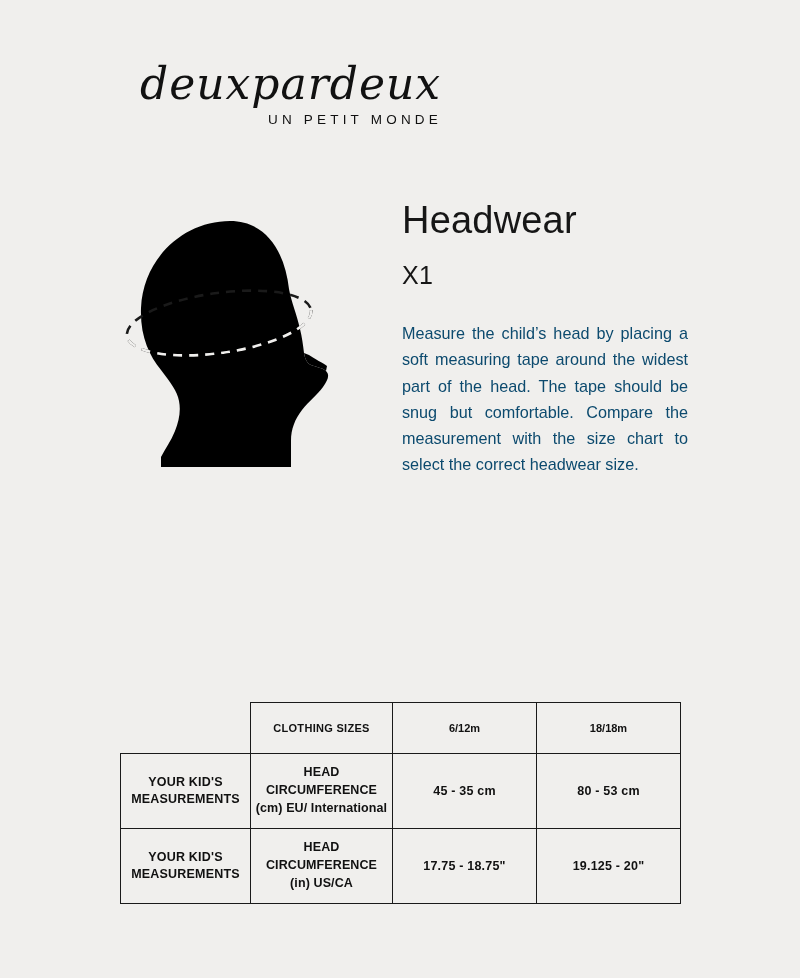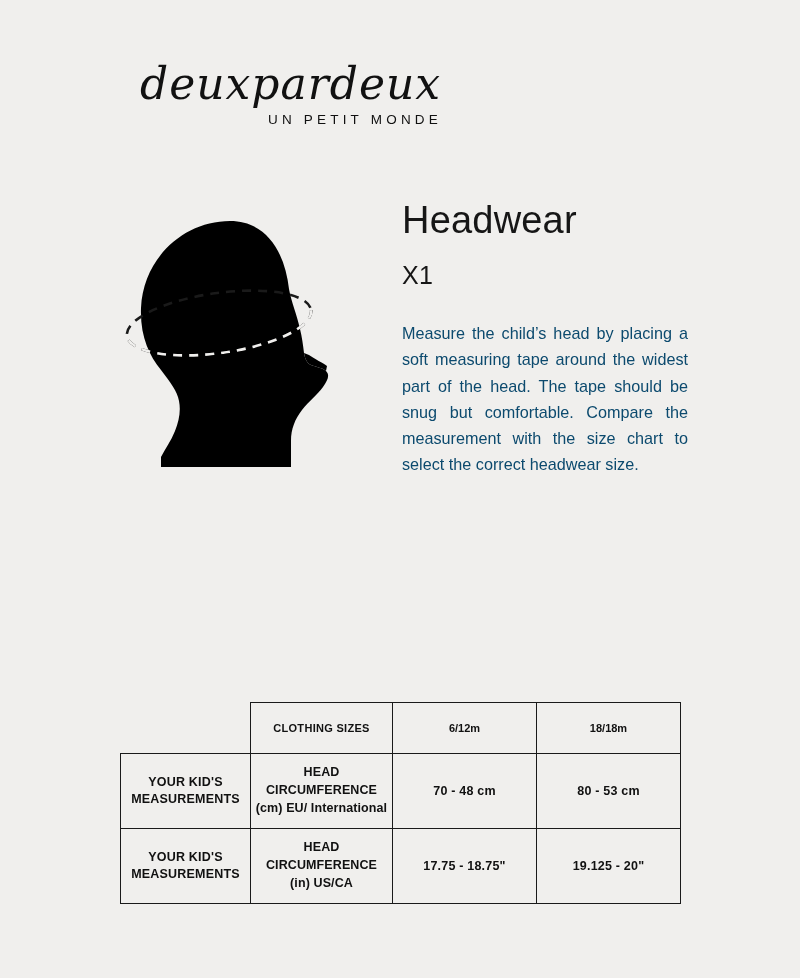--- a/index.html
+++ b/index.html
@@ -206,21 +206,21 @@
 
       <tr class="body-row">
         <td class="cell-measure">
           <span>YOUR KID'S MEASUREMENTS</span>
         </td>
         <td class="cell-circum">
           <div>HEAD</div>
           <div>CIRCUMFERENCE</div>
           <div>(cm)  EU/ International</div>
         </td>
-        <td class="cell-value">70 - 48 cm</td>
+        <td class="cell-value">45 - 35 cm</td>
         <td class="cell-value">80 - 53 cm</td>
       </tr>
 
       <tr class="body-row">
         <td class="cell-measure">
           <span>YOUR KID'S MEASUREMENTS</span>
         </td>
         <td class="cell-circum">
           <div>HEAD</div>
           <div>CIRCUMFERENCE</div>

